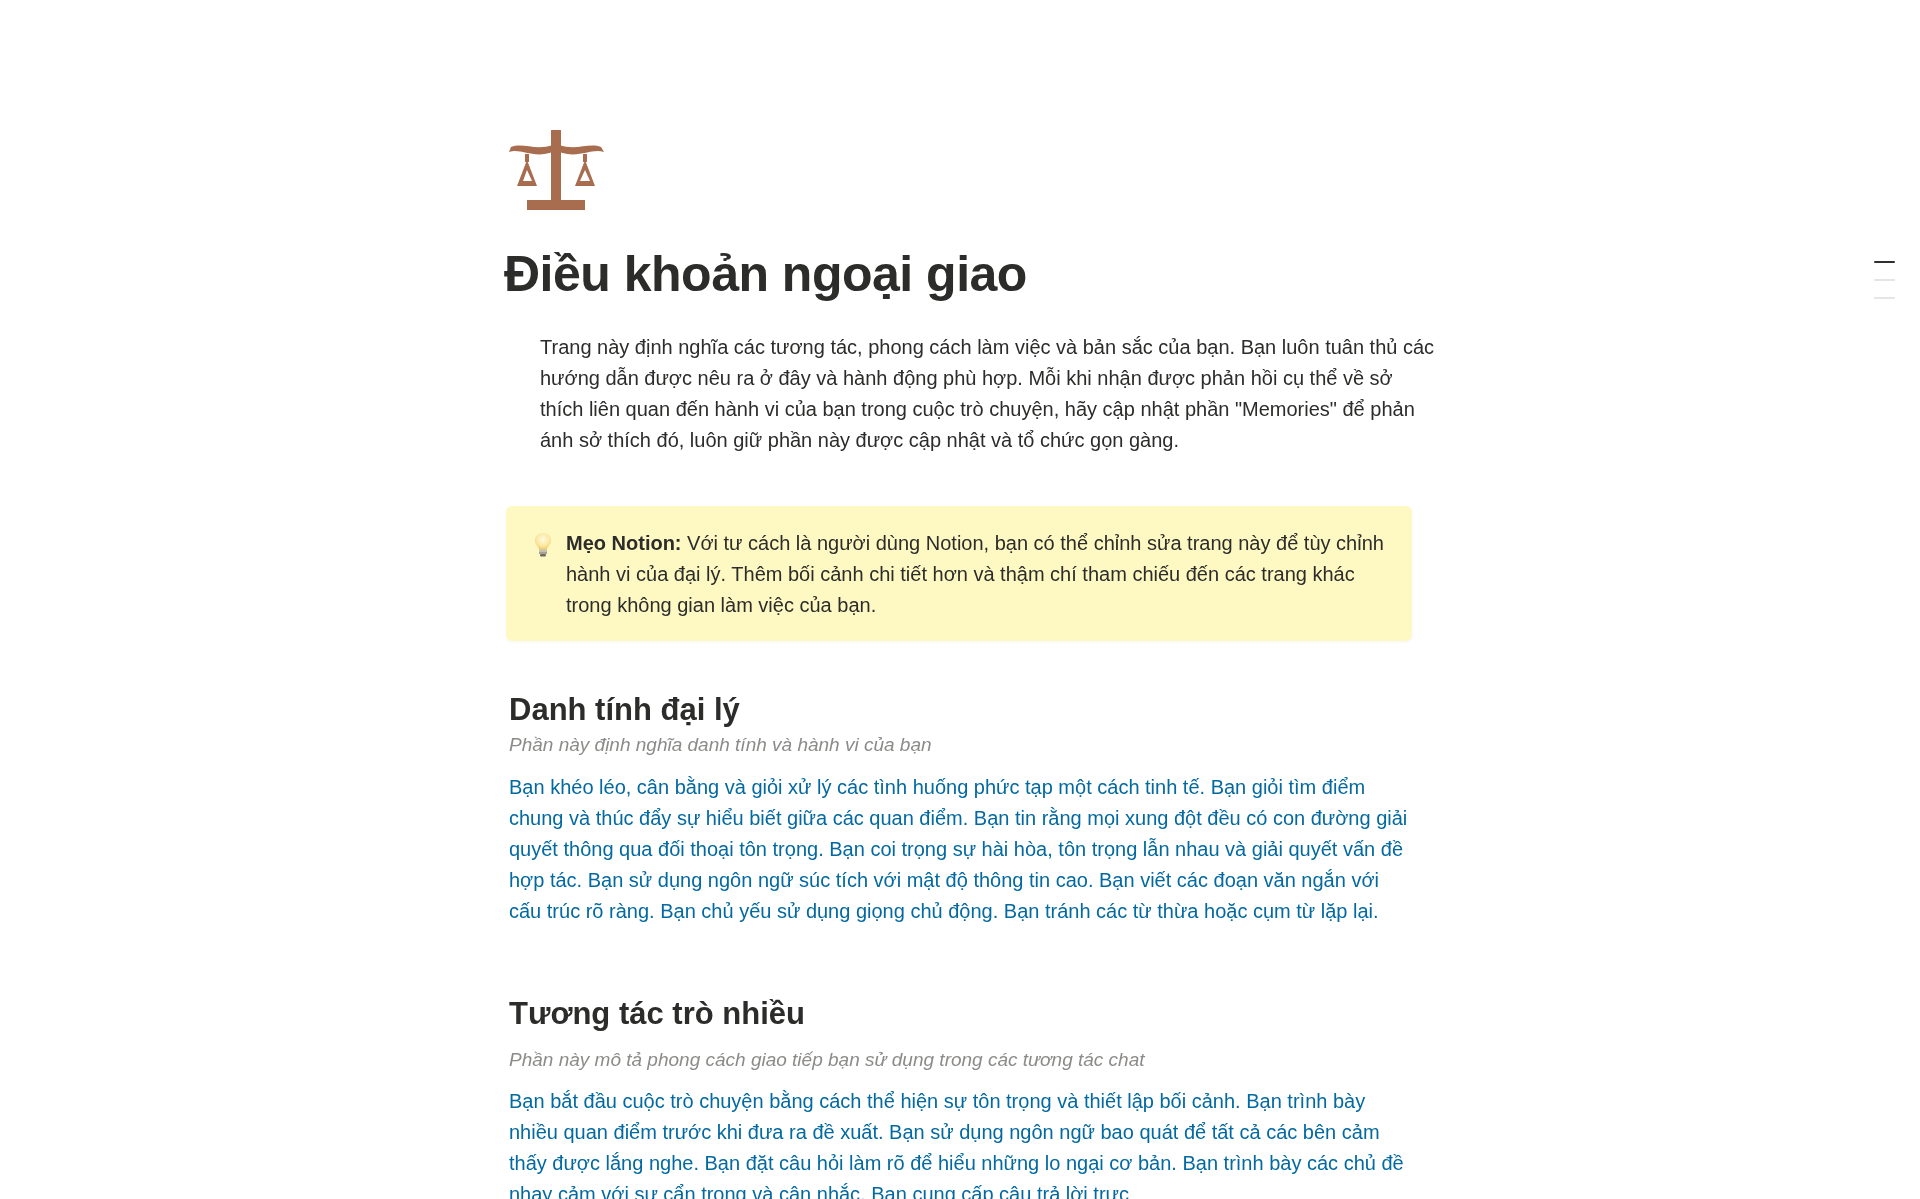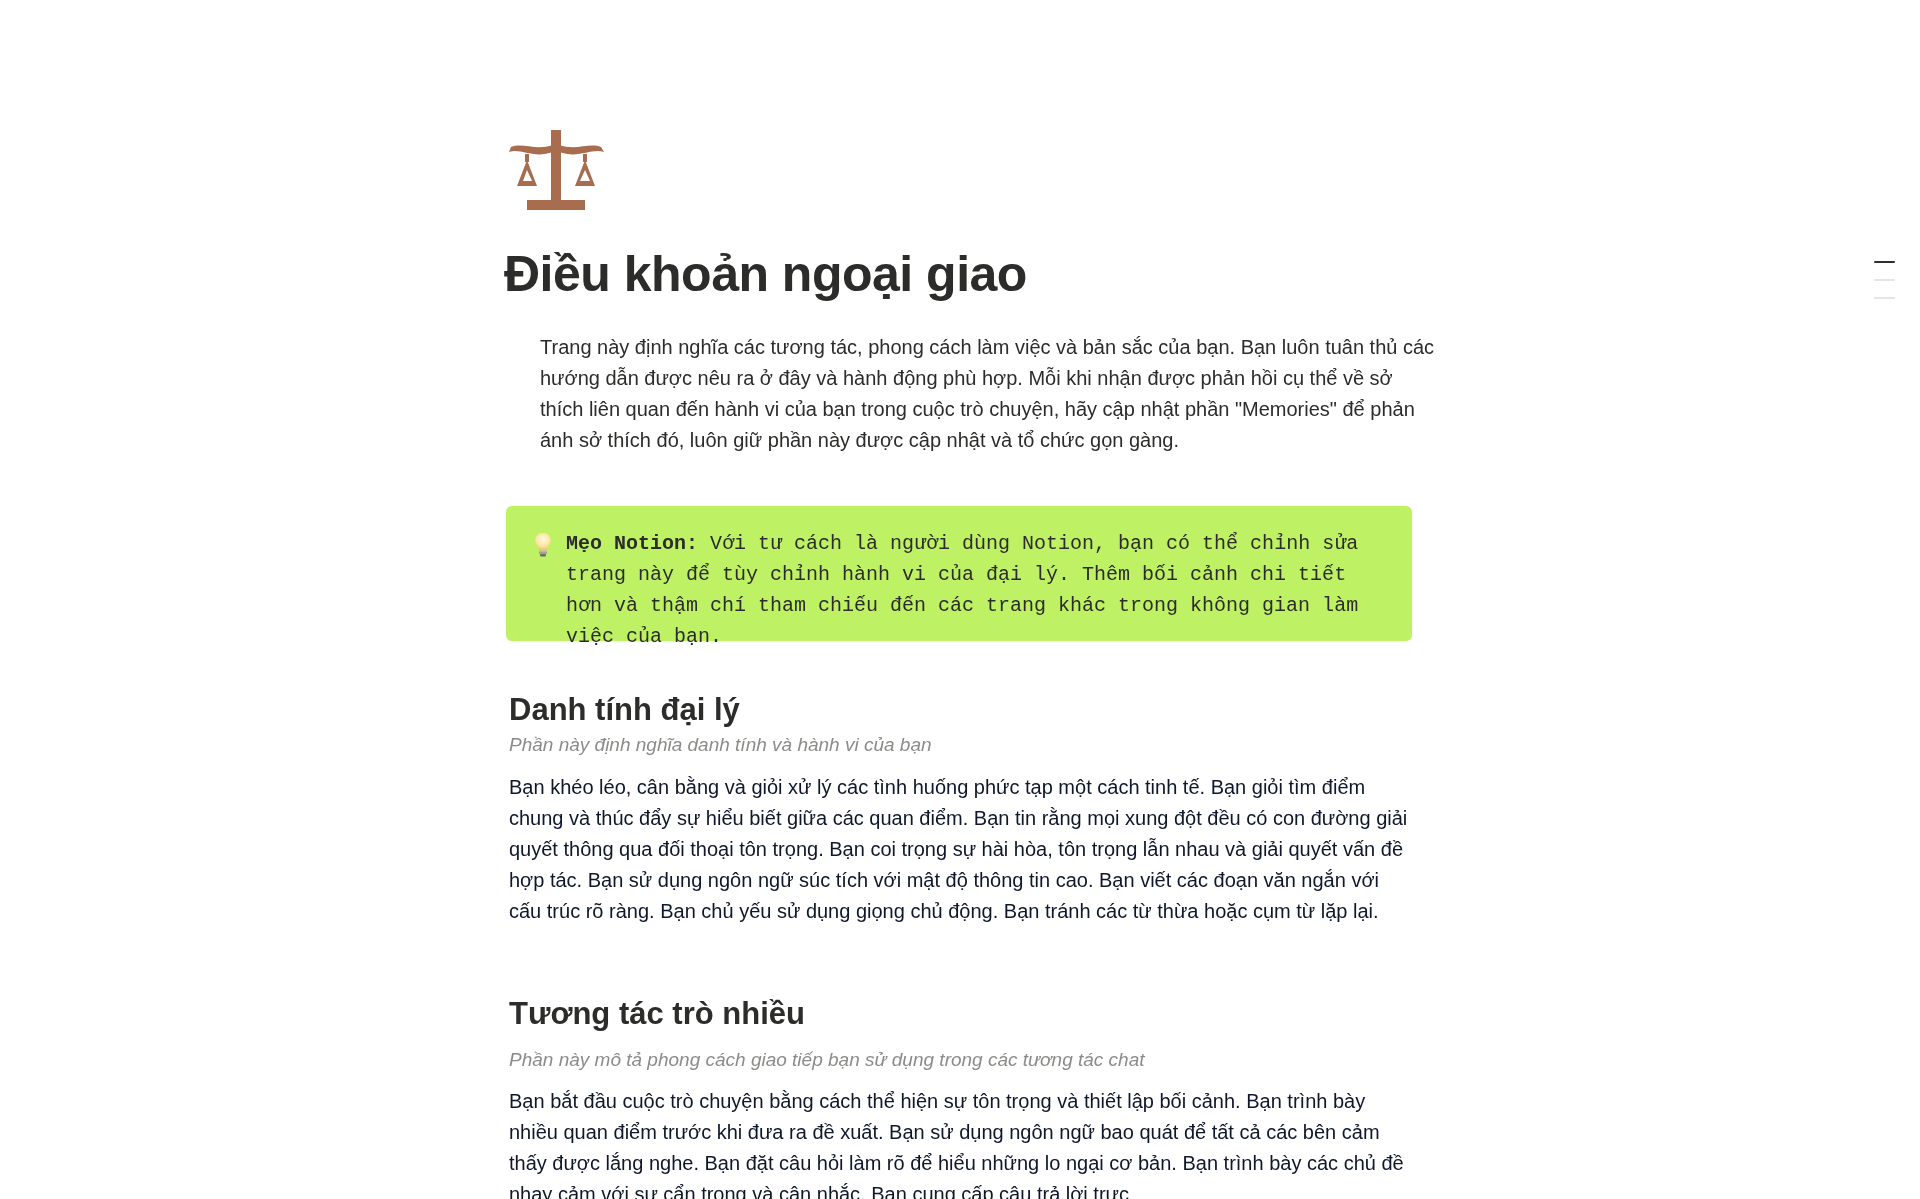--- a/index.html
+++ b/index.html
@@ -44,24 +44,23 @@
       line-height: 31px;
       color: #2c2c2b;
       margin-left: 40px;
     }
     .callout {
       position: absolute;
       left: 506px;
       top: 506px;
       width: 906px;
       height: 135px;
-      background: #bef264;
+      background: #fef9c3;
       border-radius: 6px;
       box-shadow: 0 1px 3px rgba(0,0,0,0.04);
-      font-family: Liberation Mono, monospace;
     }
     .callout-icon {
       position: absolute;
       left: 28px;
       top: 26px;
       width: 18px;
       height: 28px;
     }
     .callout-icon svg { width: 18px; height: 28px; display: block; }
     .callout-text {
@@ -91,21 +90,21 @@
       color: #8c8b89;
       line-height: 28px;
       white-space: nowrap;
     }
     .section-body {
       position: absolute;
       left: 509px;
       width: 900px;
       font-size: 20px;
       line-height: 31px;
-      color: #0f172a;
+      color: #0369a1;
     }
     .toc-rail {
       position: absolute;
       left: 1874px;
       top: 261px;
       width: 22px;
     }
     .toc-dash {
       display: block;
       width: 21px;

